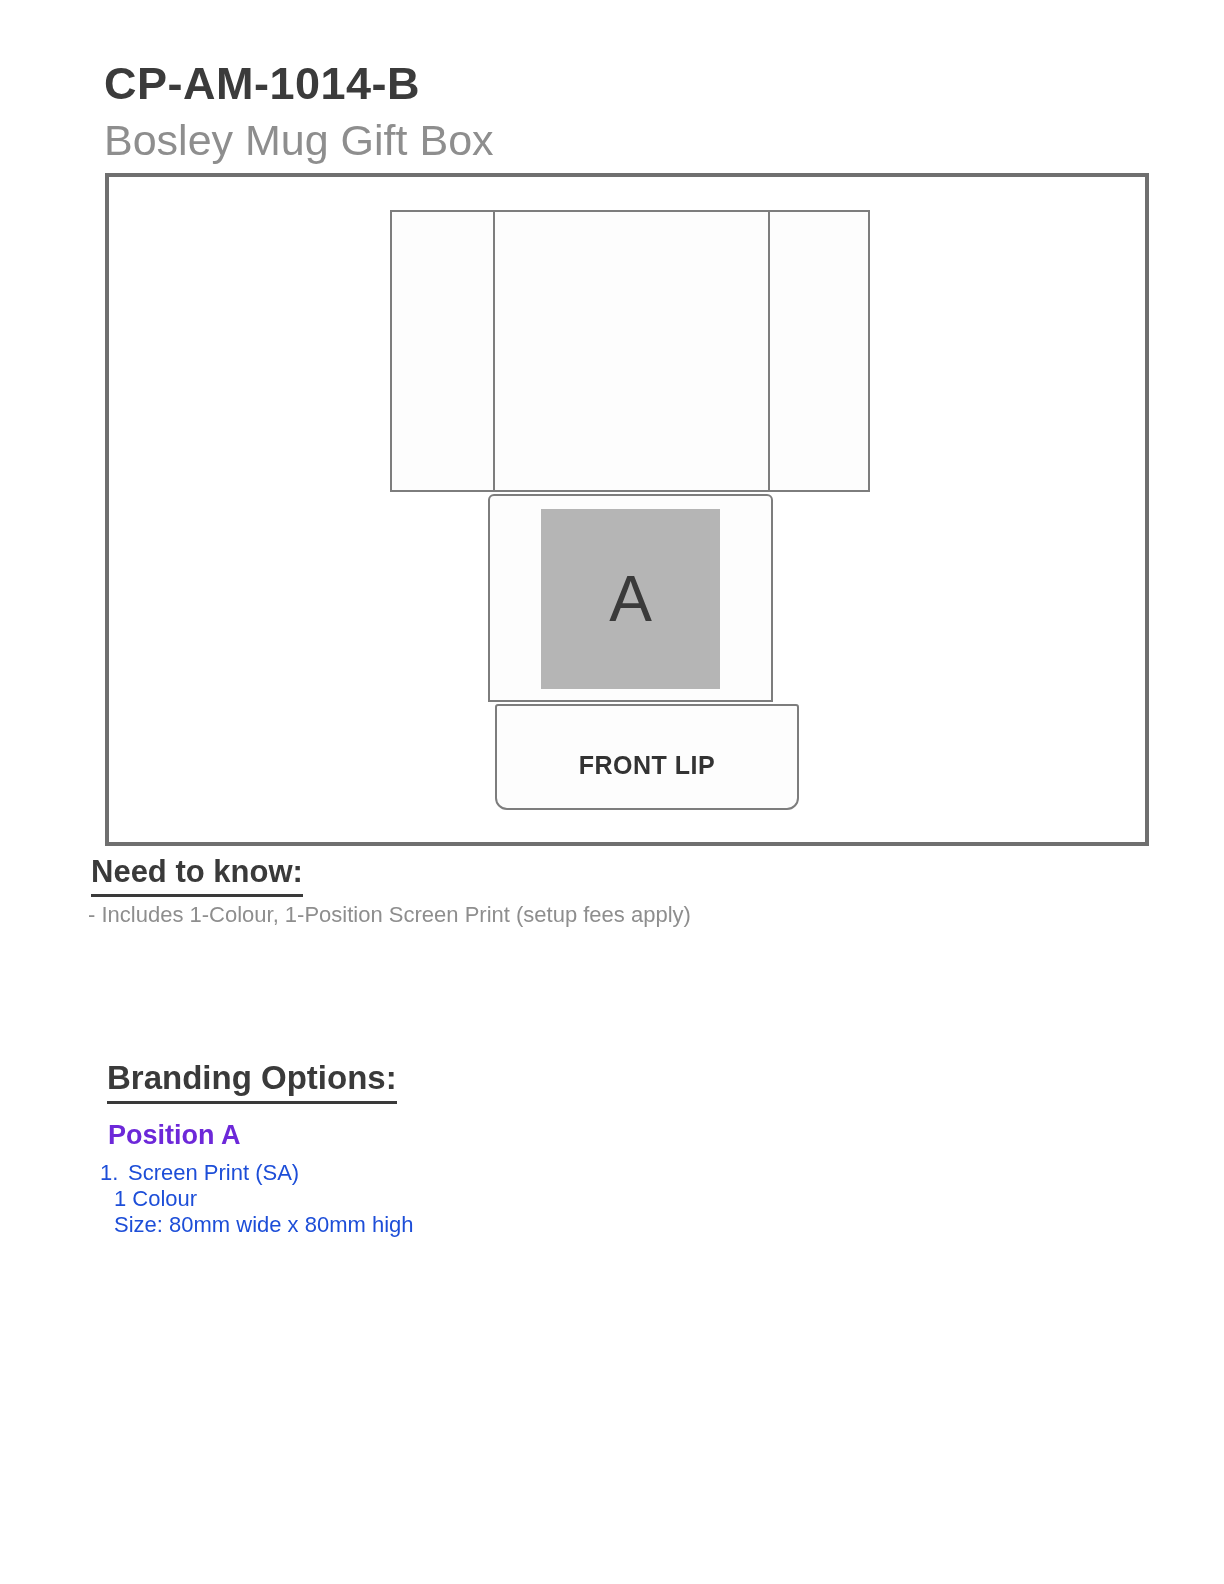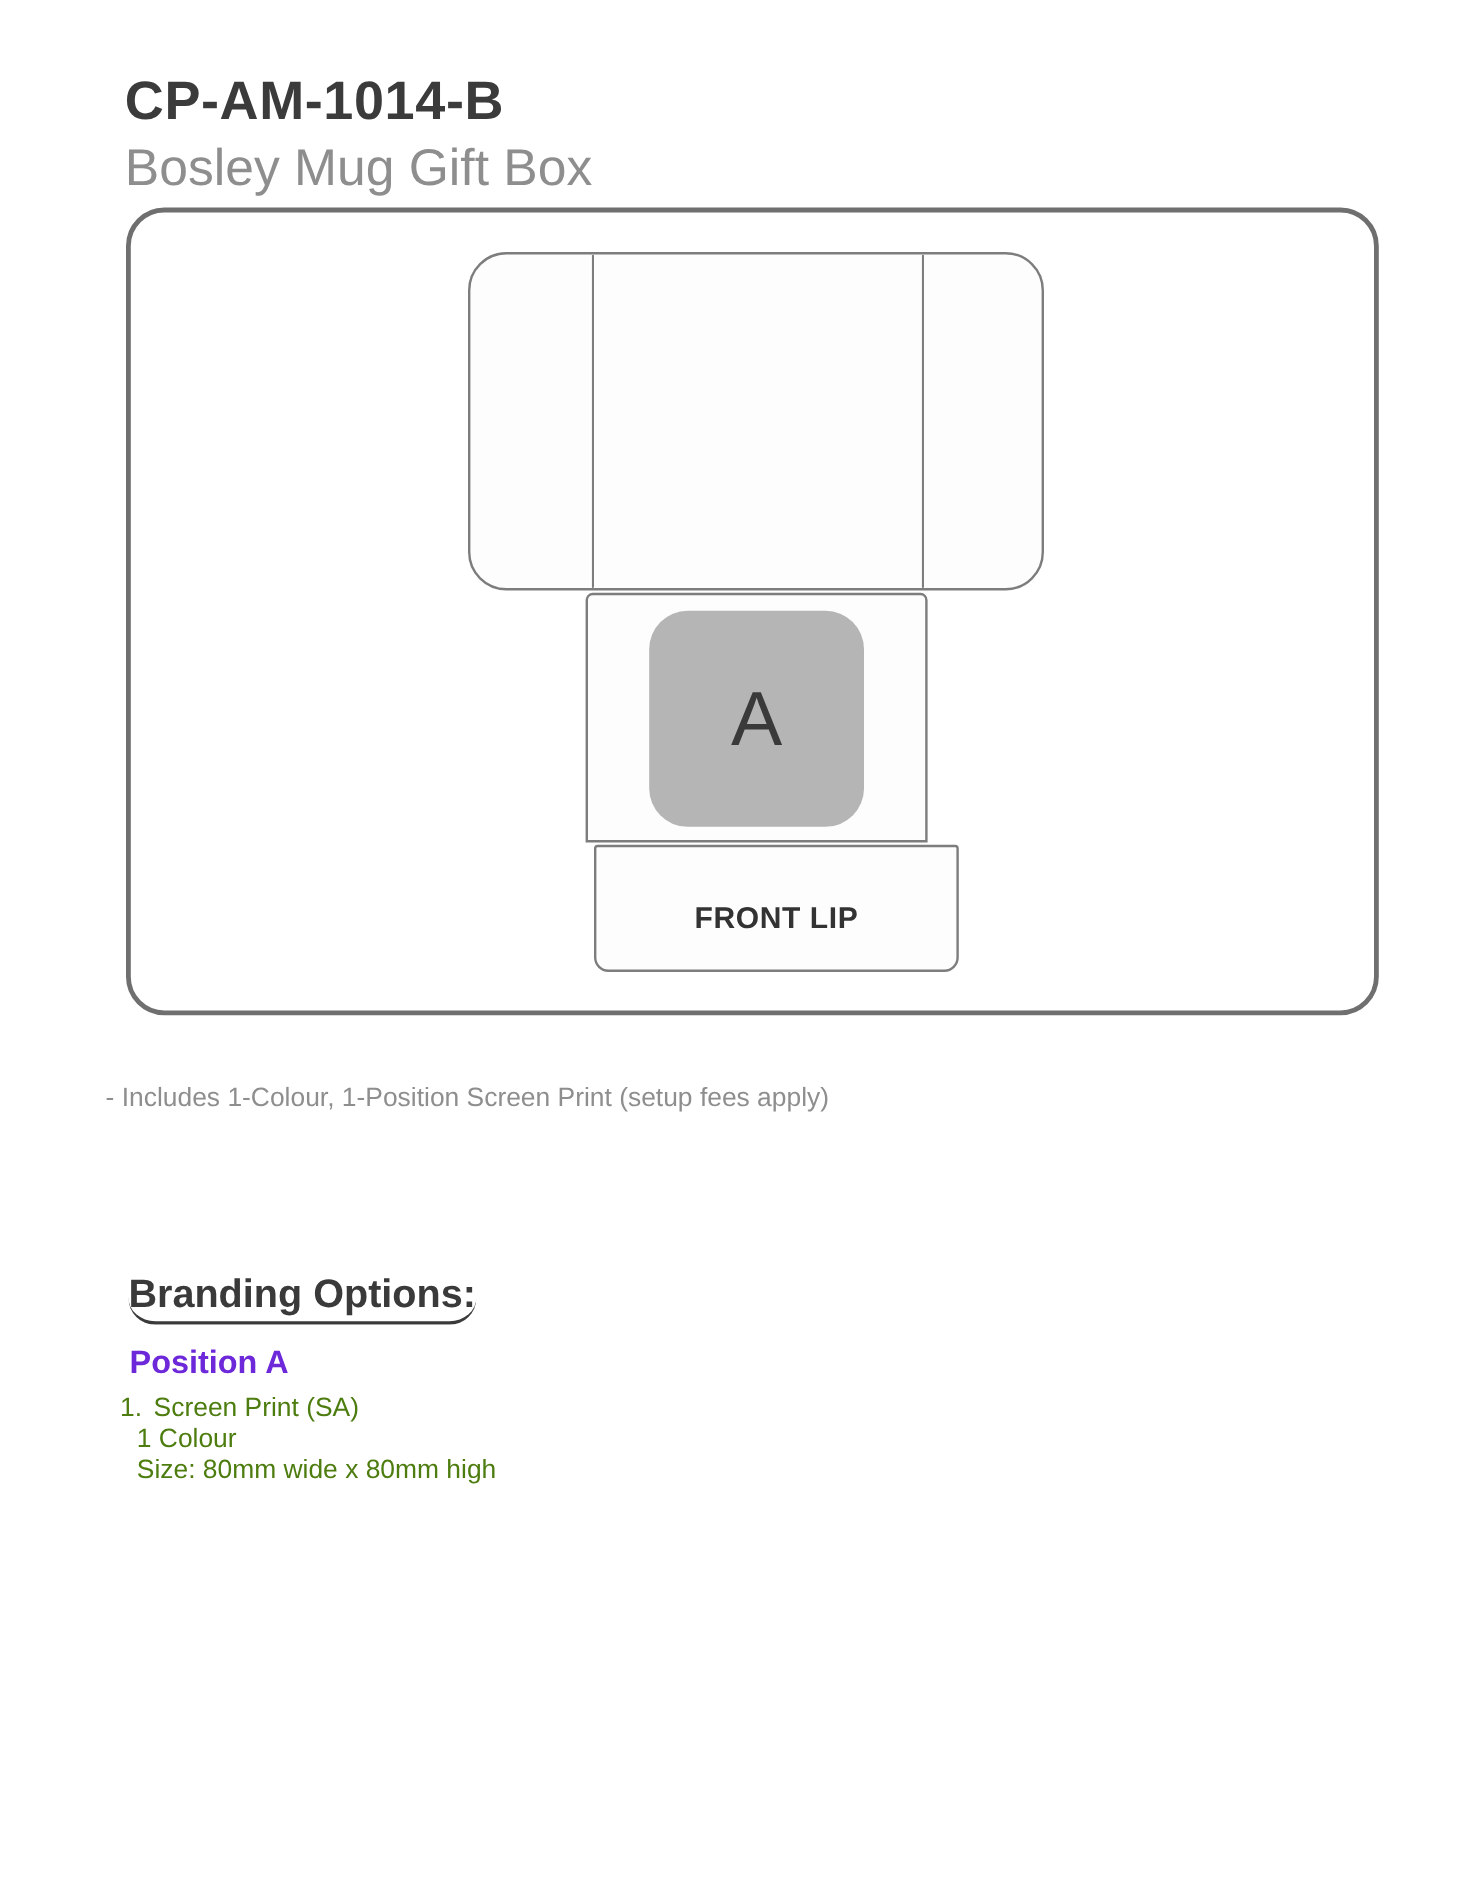--- a/index.html
+++ b/index.html
@@ -1,15 +1,15 @@
 <!DOCTYPE html>
 <html><head>
 <meta charset="utf-8">
 <style>
-  * { margin: 0; padding: 0; box-sizing: border-box; border-radius: 32px; }
+  * { margin: 0; padding: 0; box-sizing: border-box; }
   html, body { background: #ffffff; }
   .page {
     position: relative;
     width: 1224px;
     height: 1584px;
     background: #ffffff;
     font-family: "Liberation Sans", "DejaVu Sans", sans-serif;
     overflow: hidden;
   }
 
@@ -114,21 +114,21 @@
     position: absolute;
     left: 108px; top: 1120px;
     font-size: 27px;
     font-weight: bold;
     color: #6d28d9;
   }
   .branding-list {
     position: absolute;
     left: 100px; top: 1160px;
     font-size: 22px;
-    color: #4d7c0f;
+    color: #1d4ed8;
     line-height: 26px;
   }
   .branding-line { white-space: nowrap; }
   .num { display: inline-block; min-width: 28px; }
   .indent { margin-left: 14px; }
 </style>
 </head>
 <body>
 
 <div class="page">
@@ -149,20 +149,21 @@
         <span class="print-area-letter">A</span>
       </div>
     </div>
 
     <div class="front-lip-panel">
       <span class="front-lip-label">FRONT LIP</span>
     </div>
 
   </div>
 
+  <div class="section-heading need-heading">Need to know:</div>
 
   <div class="need-note">- Includes 1-Colour, 1-Position Screen Print (setup fees apply)</div>
 
   <div class="section-heading branding-heading">Branding Options:</div>
 
   <div class="position-title">Position A</div>
 
   <div class="branding-list">
     <div class="branding-line">
       <span class="num">1.</span><span>Screen Print (SA)</span>

